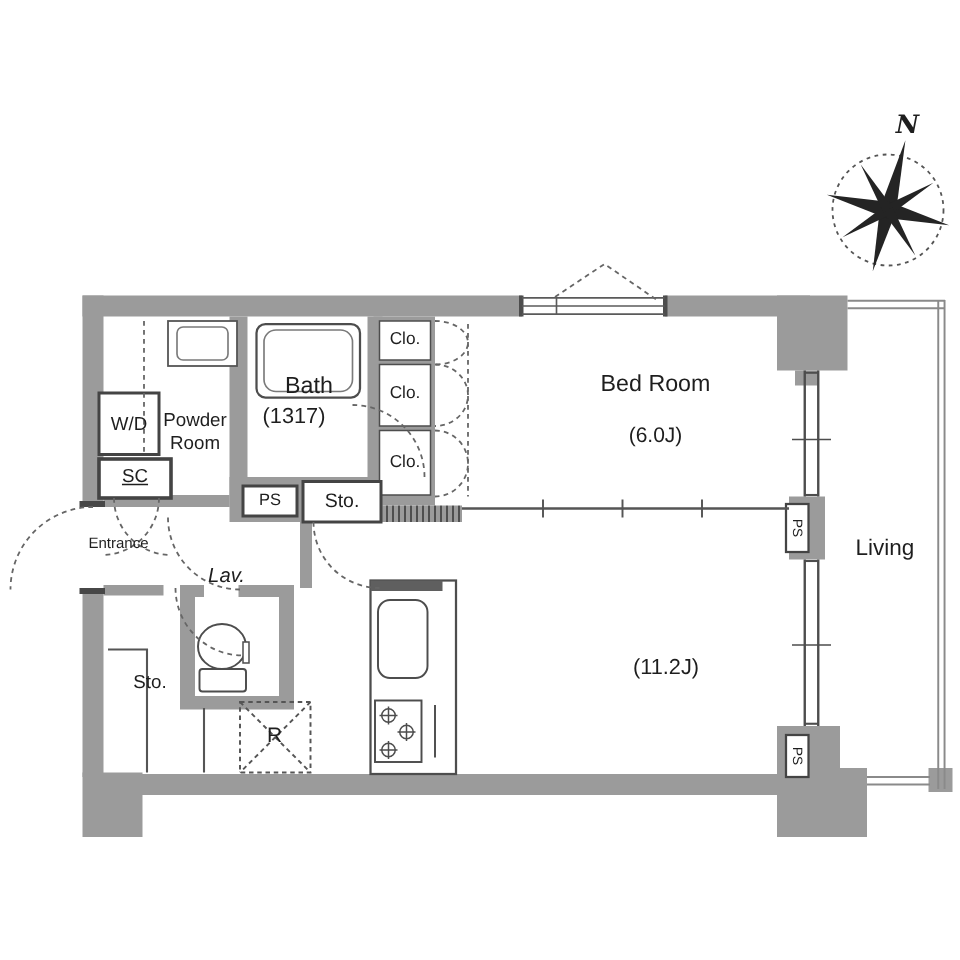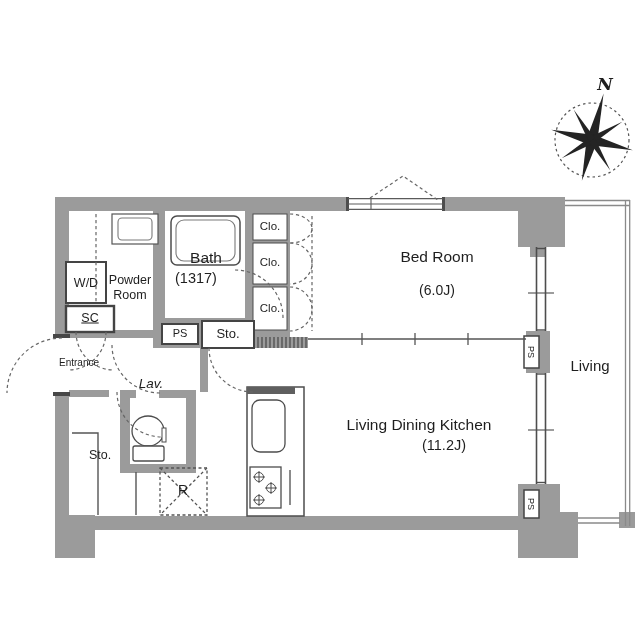--- a/index.html
+++ b/index.html
@@ -216,21 +216,20 @@
 <div class="lbl" style="left:180px; top:334px; font-size:11px;">PS</div>
 <div class="lbl" style="left:228px; top:334px; font-size:13px;">Sto.</div>
 
 <div class="lbl" style="left:270px; top:227px; font-size:11.5px;">Clo.</div>
 <div class="lbl" style="left:270px; top:263px; font-size:11.5px;">Clo.</div>
 <div class="lbl" style="left:270px; top:309px; font-size:11.5px;">Clo.</div>
 
 <div class="lbl" style="left:437px; top:257px; font-size:15.5px;">Bed Room</div>
 <div class="lbl" style="left:437px; top:290px; font-size:14px;">(6.0J)</div>
 
-<div class="lbl" style="left:419px; top:425px; font-size:15.5px;">Living Dining Kitchen</div>
 <div class="lbl" style="left:419px; top:446px; font-size:14.5px;margin-left:25px;">(11.2J)</div>
 
 <div class="lbl" style="left:151px; top:384px; font-size:13.5px;font-style:italic;">Lav.</div>
 
 <div class="lbl" style="left:100px; top:455px; font-size:12.5px;">Sto.</div>
 
 <div class="lbl" style="left:183px; top:490px; font-size:14px;">R</div>
 
 <div class="lbl vert" style="left:531px; top:352px; font-size:9px;">PS</div>
 <div class="lbl vert" style="left:531px; top:504px; font-size:9px;">PS</div>

